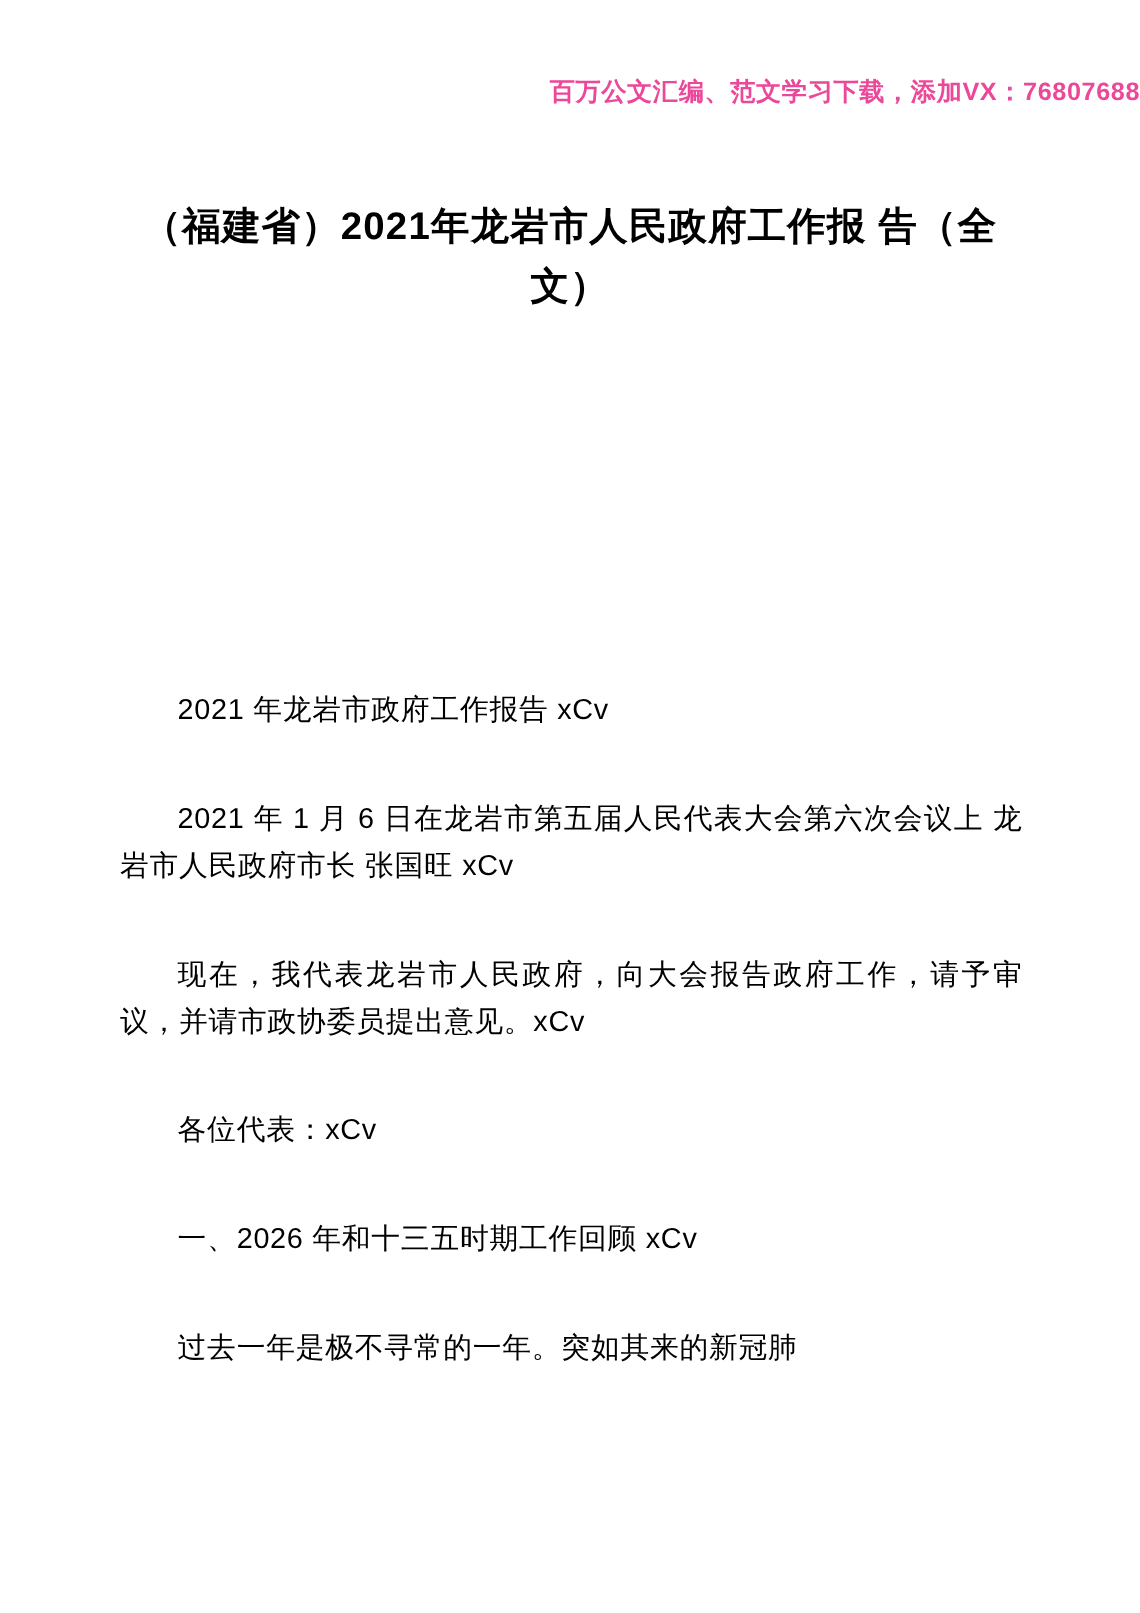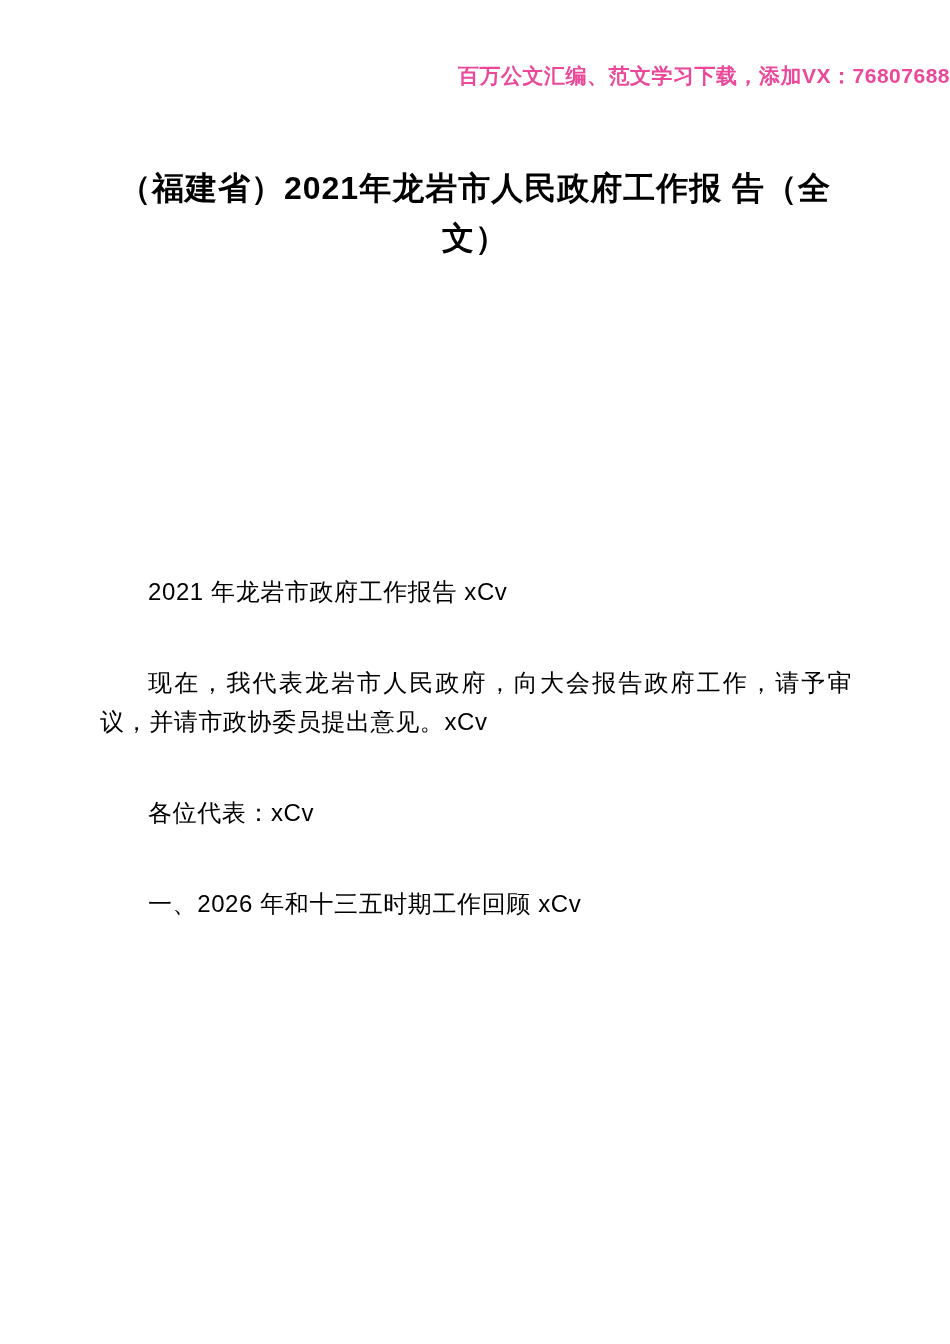--- a/index.html
+++ b/index.html
@@ -68,18 +68,20 @@
 
 <div class="page">
 
   <div class="banner">百万公文汇编、范文学习下载，添加VX：76807688</div>
 
   <h1 class="doc-title">（福建省）2021年龙岩市人民政府工作报
 告（全文）</h1>
 
   <div class="body-block">
     <p class="para">2021 年龙岩市政府工作报告 xCv</p>
+    <p class="para">2021 年 1 月 6 日在龙岩市第五届人民代表大会第六次会议上 龙岩市人民政府市长 张国旺 xCv</p>
     <p class="para">现在，我代表龙岩市人民政府，向大会报告政府工作，请予审议，并请市政协委员提出意见。xCv</p>
     <p class="para">各位代表：xCv</p>
     <p class="para">一、2026 年和十三五时期工作回顾 xCv</p>
+    <p class="para">过去一年是极不寻常的一年。突如其来的新冠肺</p>
   </div>
 
 </div>
 
 </body></html>

